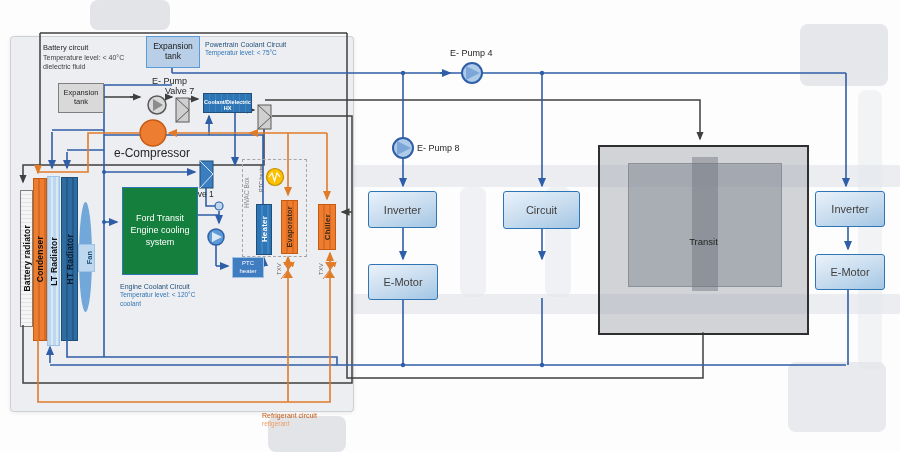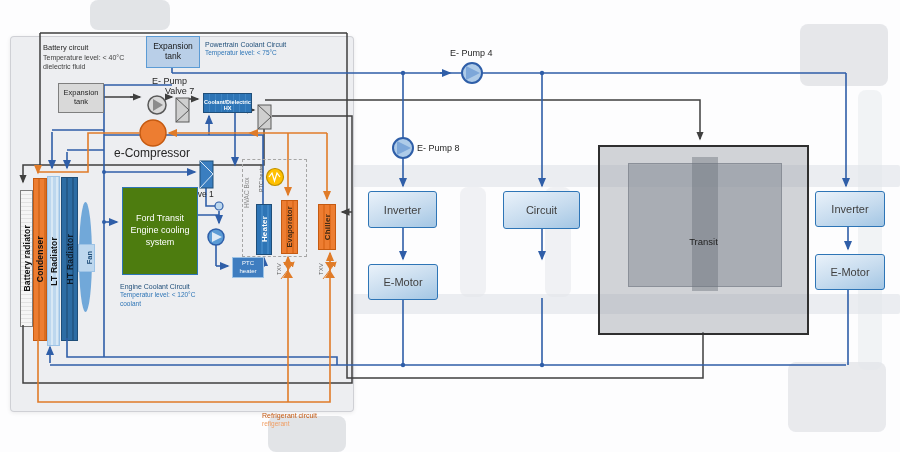--- a/index.html
+++ b/index.html
@@ -234,21 +234,21 @@
               font-size:5.5px;font-weight:bold;flex-direction:column;line-height:1.2;">
     <span>Coolant/Dielectric</span>
     <span>HX</span>
   </div>
 
   <div class="smallbox" style="left:232px;top:257px;width:30px;height:19px;background:#3f7dc0;border:1px solid #9dc3e6;
               font-size:6px;color:#fff;line-height:1.2;">
     <span>PTC heater</span>
   </div>
 
-  <div class="smallbox" style="left:122px;top:187px;width:70px;height:82px;background:#4d7c0f;border:1.5px solid #2e75b6;
+  <div class="smallbox" style="left:122px;top:187px;width:70px;height:82px;background:#15803d;border:1.5px solid #2e75b6;
               color:#fff;font-size:9px;line-height:1.3;padding:2px;">
     <span>Ford Transit Engine cooling system</span>
   </div>
 
   <div class="lbl" style="left:450px;top:48px;font-size:9px;">E- Pump 4</div>
   <div class="lbl" style="left:417px;top:143px;font-size:9px;">E- Pump 8</div>
 
   <div class="bbox" style="left:368px;top:191px;width:67px;height:35px;">
     <span>Inverter</span>
   </div>

